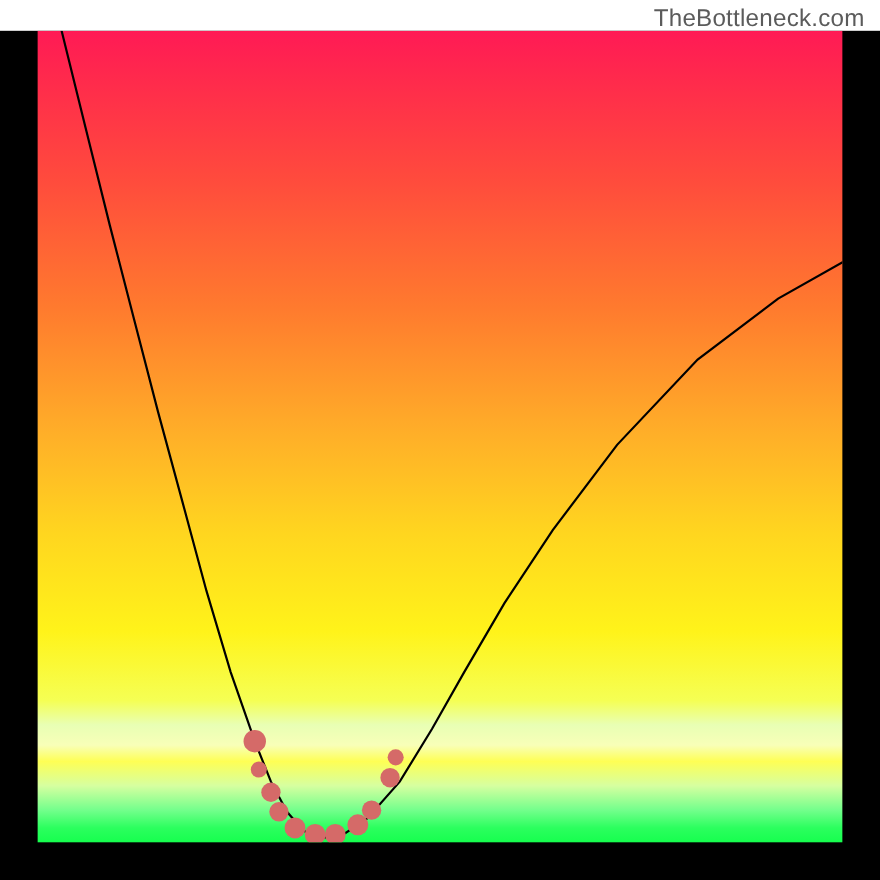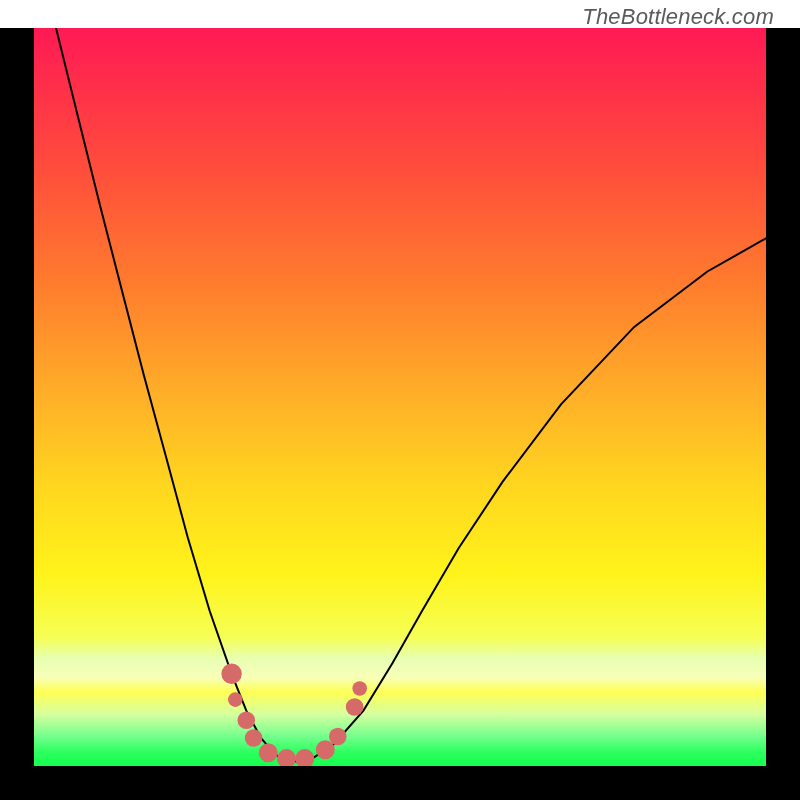--- a/index.html
+++ b/index.html
@@ -8,27 +8,26 @@
     background: #fff;
   }
   .stage {
     width: 800px;
     height: 800px;
     position: relative;
   }
   .watermark {
     position: absolute;
     top: 4px;
-    right: 26px;
+    right: 14px;
     font-family: Arial, Helvetica, sans-serif;
     font-size: 22px;
     color: #5b5b5b;
     z-index: 10;
     letter-spacing: 0.2px;
-    font-style: italic;
   }
   .plot-outer {
     position: absolute;
     left: 0;
     top: 28px;
     width: 800px;
     height: 772px;
     background: #000;
   }
   .plot-inner {

